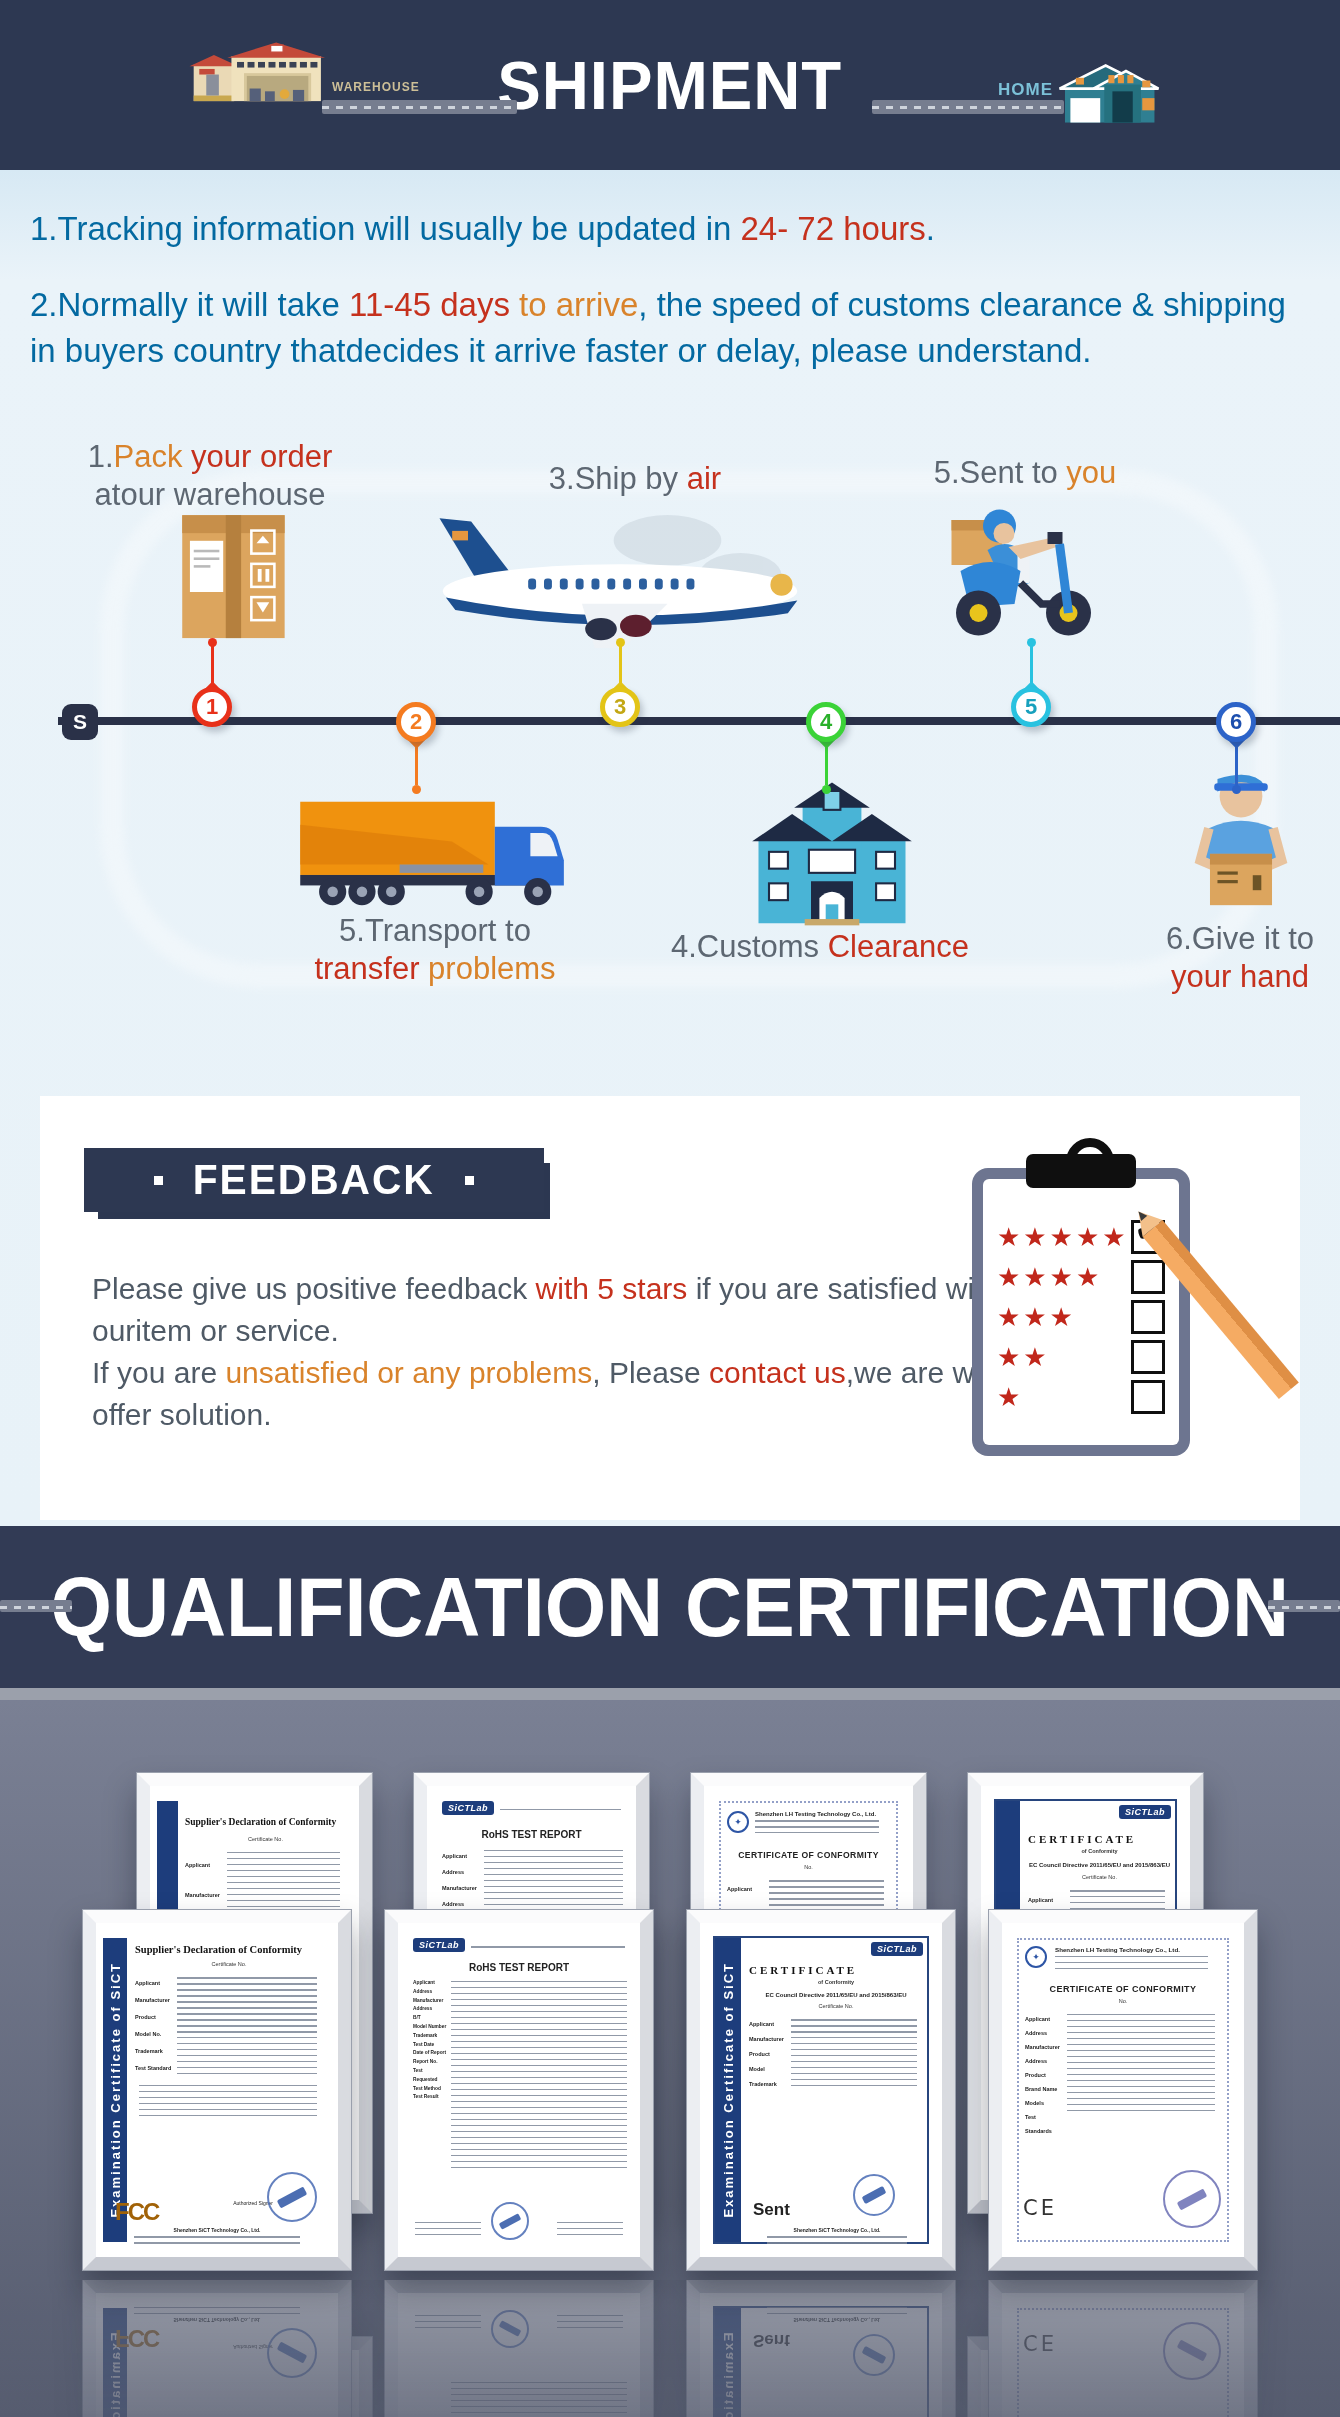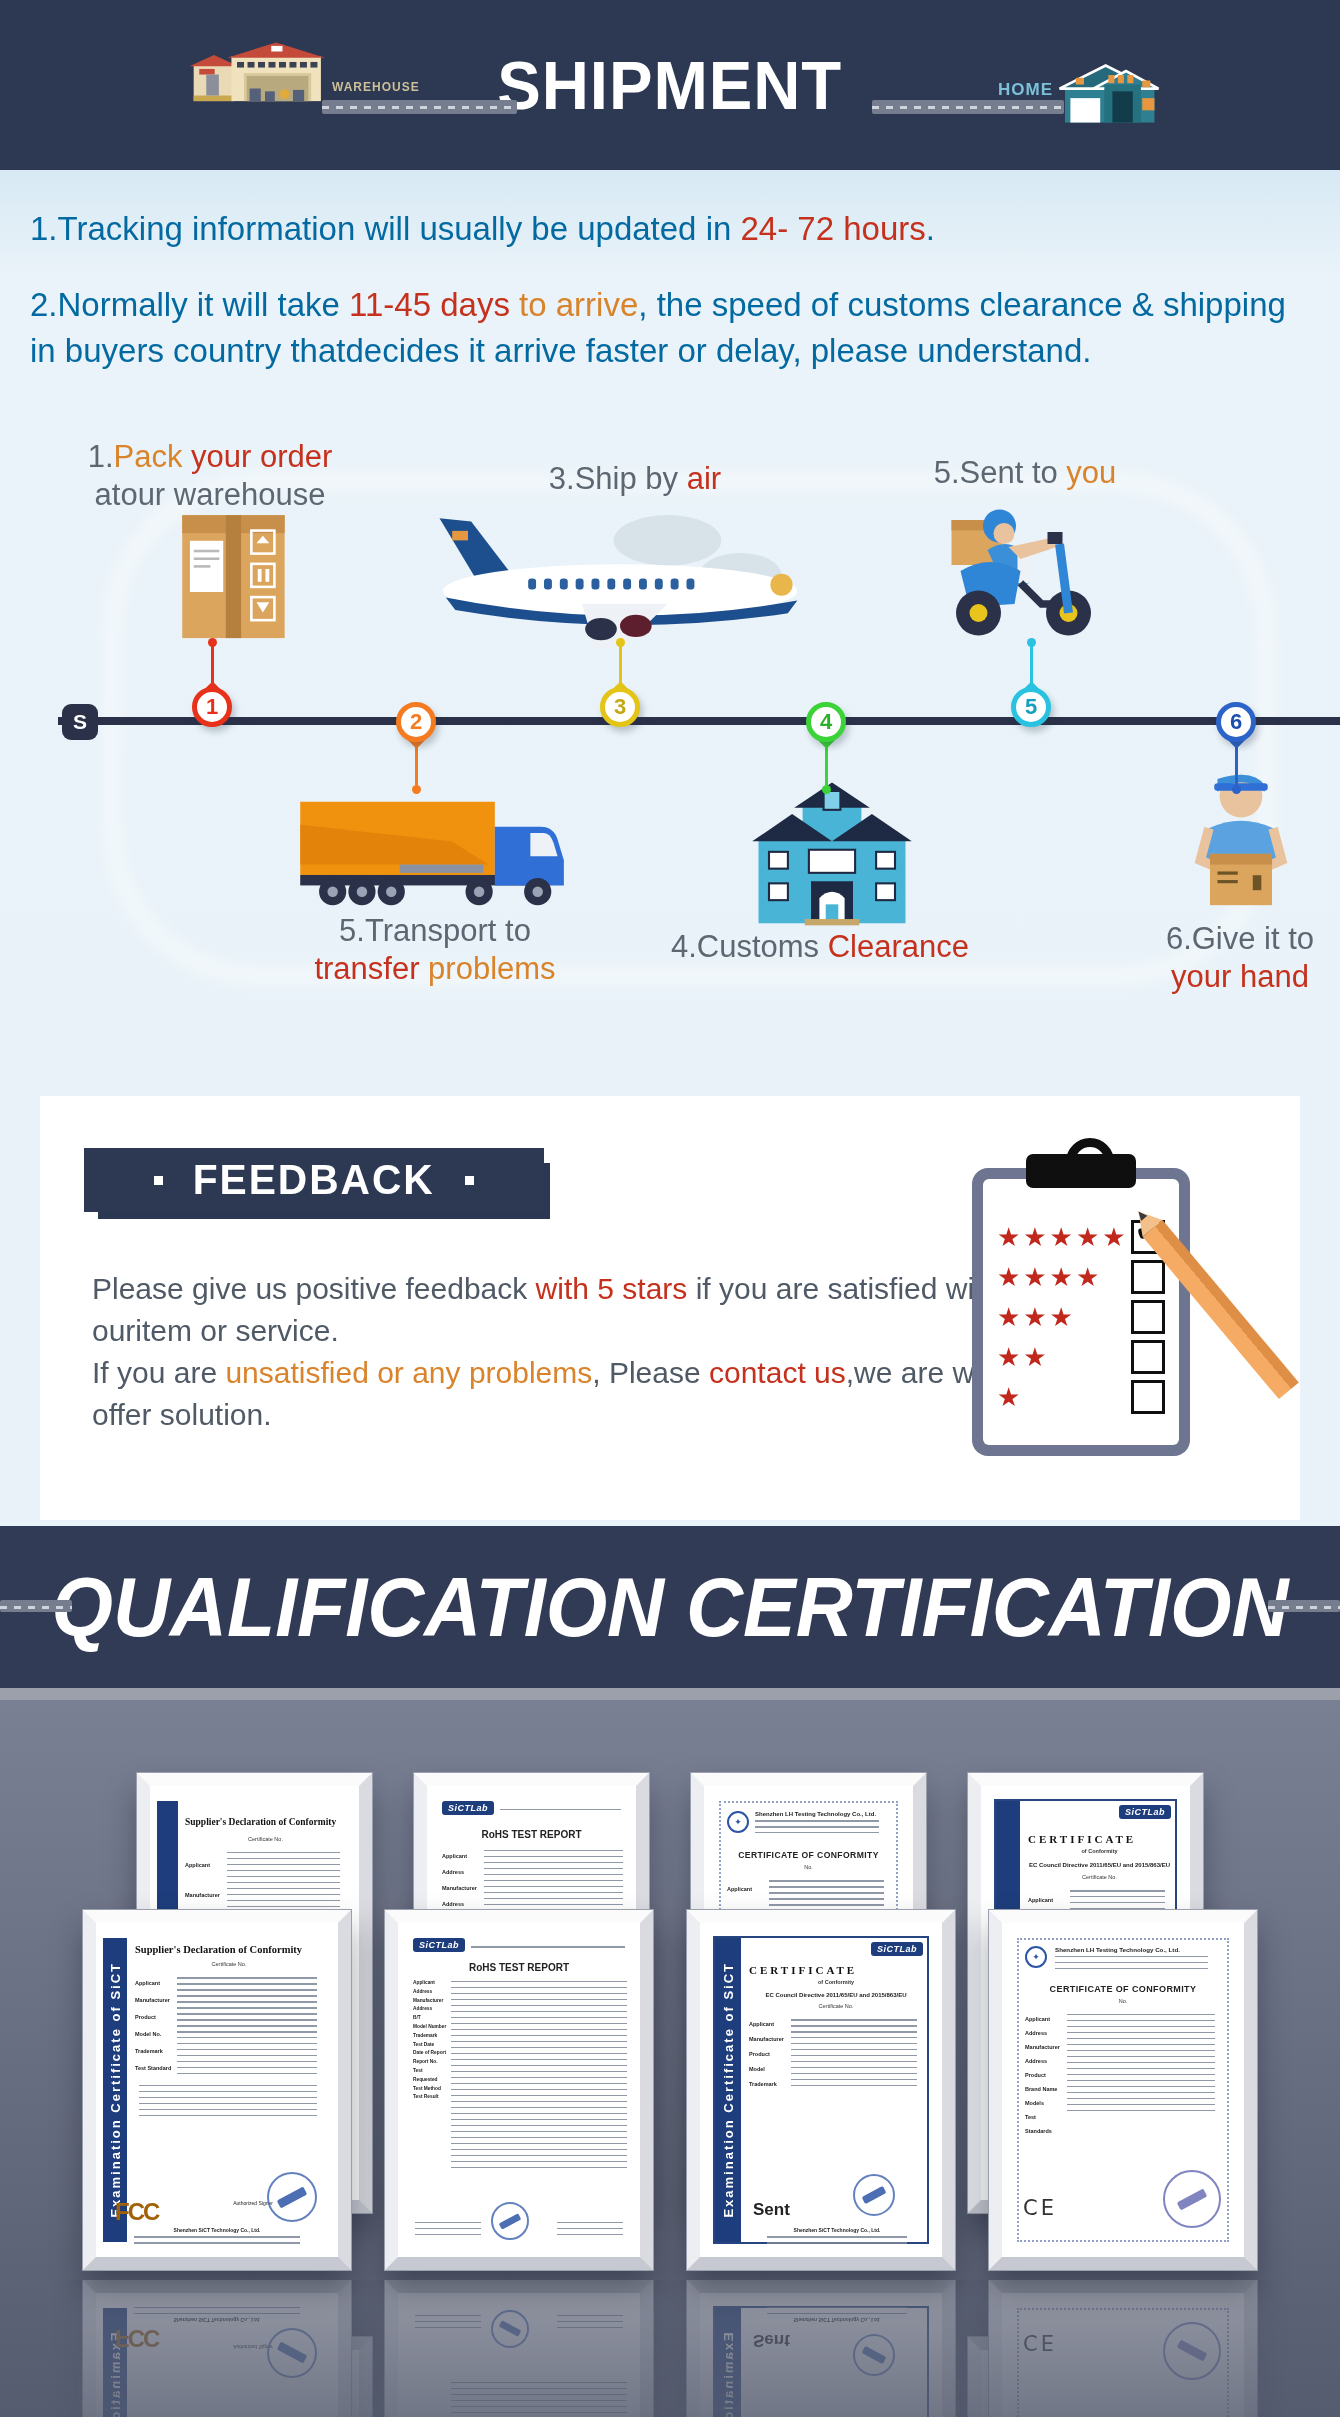--- a/index.html
+++ b/index.html
@@ -47,21 +47,21 @@
   #clip-ring{position:absolute;left:50%;top:-41px;margin-left:-15px;width:30px;height:30px;border:9px solid #0f0f0f;border-radius:50%;}
   #clip-bar{position:absolute;left:50%;top:-25px;margin-left:-55px;width:110px;height:34px;background:#0f0f0f;border-radius:7px;}
   .cb-row{height:40px;display:flex;align-items:center;}
   .stars{flex:1;color:#c1271b;font-size:26px;letter-spacing:3px;}
   .cbx{width:28px;height:28px;border:3px solid #0f0f0f;background:#fff;margin-right:6px;position:relative;}
   .checkmark{position:absolute;left:1px;top:-12px;font-size:32px;font-weight:bold;color:#0f0f0f;}
   #pencil{left:1146px;top:1226px;width:26px;height:212px;background:linear-gradient(90deg,#f5ab63 0 62%,#df8f45 62%);transform:rotate(-40deg);transform-origin:13px 10px;z-index:5;}
   #pencil::before{content:"";position:absolute;top:-22px;left:0;border-left:13px solid transparent;border-right:13px solid transparent;border-bottom:22px solid #f3c08a;}
   #pencil::after{content:"";position:absolute;top:-22px;left:9px;border-left:4px solid transparent;border-right:4px solid transparent;border-bottom:9px solid #3a3a3a;}
   
-  #qual-banner{left:0;top:1526px;width:1340px;height:162px;background:#323b55;display:flex;align-items:center;justify-content:center;font-style:italic;}
+  #qual-banner{left:0;top:1526px;width:1340px;height:162px;background:#323b55;display:flex;align-items:center;justify-content:center;}
   #qual-banner .q-title{color:#fff;font-size:84px;font-weight:bold;white-space:nowrap;transform:scaleX(.94);}
   #strip{left:0;top:1688px;width:1340px;height:12px;background:#9ba0ab;}
   #certs-bg{left:0;top:1700px;width:1340px;height:717px;background:linear-gradient(#7a8094,#565c6f);}
   
   #cert-rows{left:0;top:1700px;width:1340px;height:570px;-webkit-box-reflect:below 10px linear-gradient(to bottom,rgba(0,0,0,0) 55%,rgba(0,0,0,.35) 100%);}
   .cert-row{position:absolute;left:0;right:0;display:flex;justify-content:center;align-items:flex-start;}
   #row-back{top:73px;gap:42px;}
   #row-front{top:210px;gap:34px;z-index:3;}
   .frame{box-sizing:border-box;border:13px solid;border-color:#fbfbfc #d9dbe0 #c6c9d1 #eceef2;background:#fff;box-shadow:0 0 0 1px #9aa0ad,0 18px 30px rgba(15,20,35,.38);padding:7px;}
   .f-back{width:235px;height:440px;}

